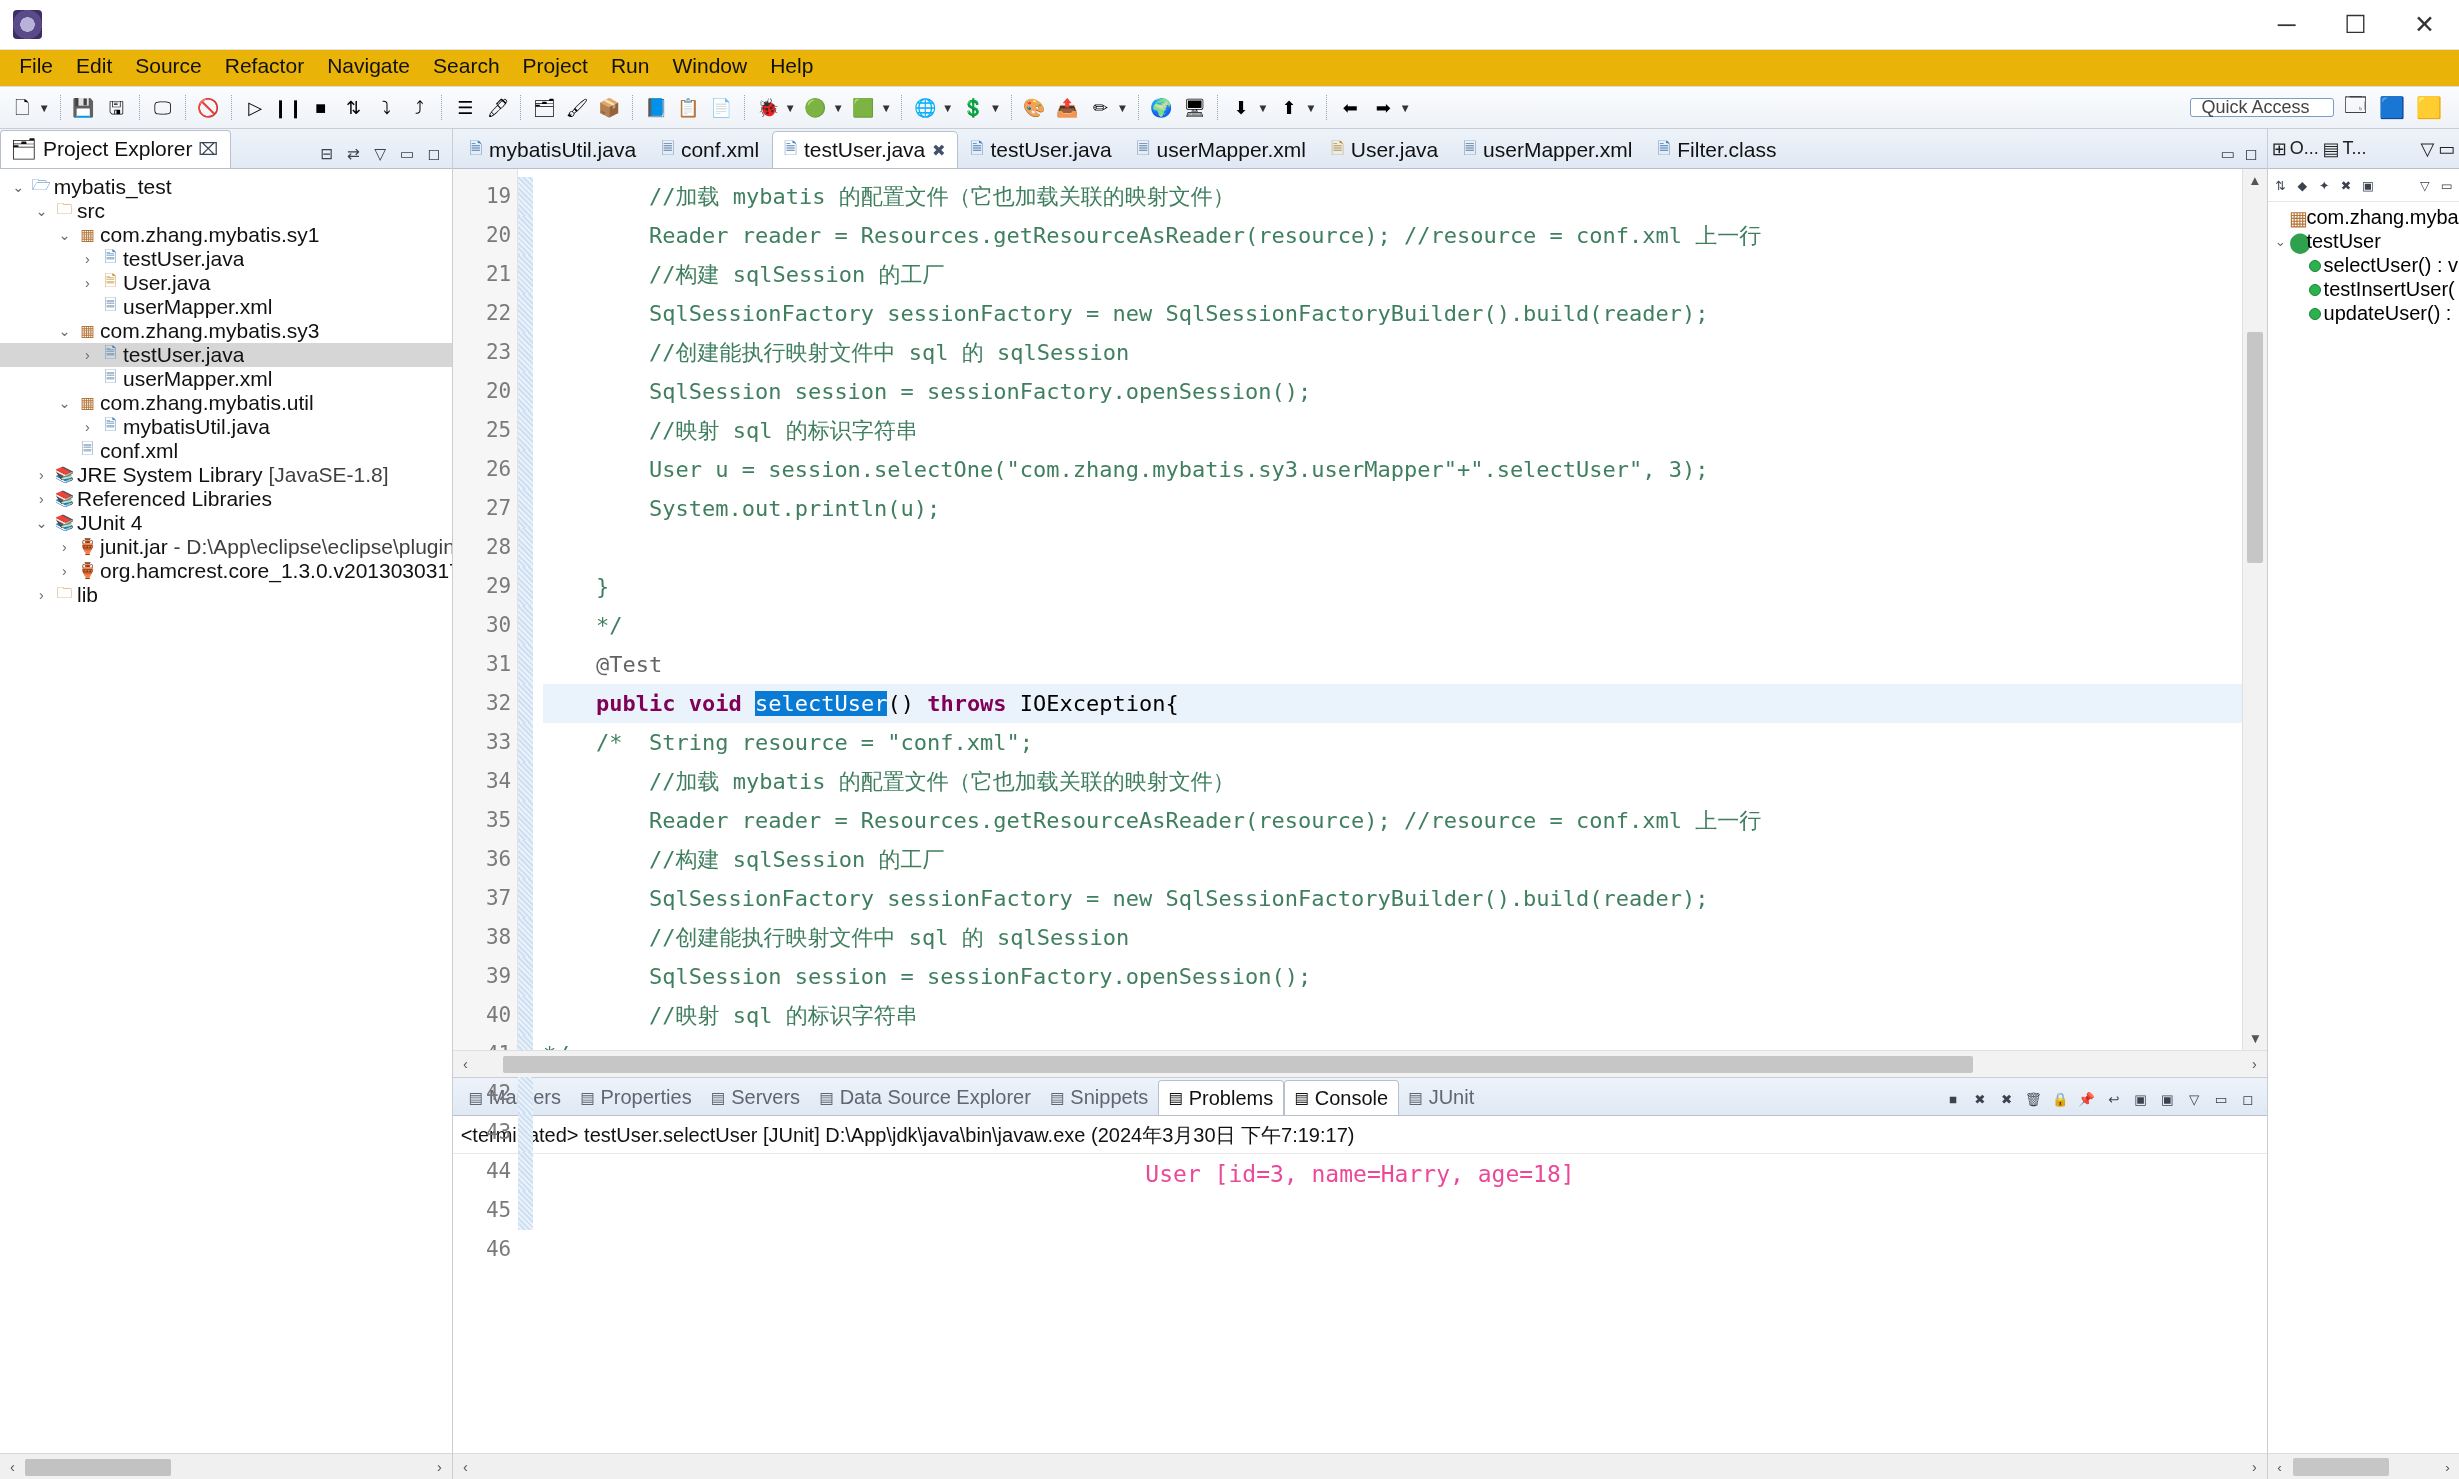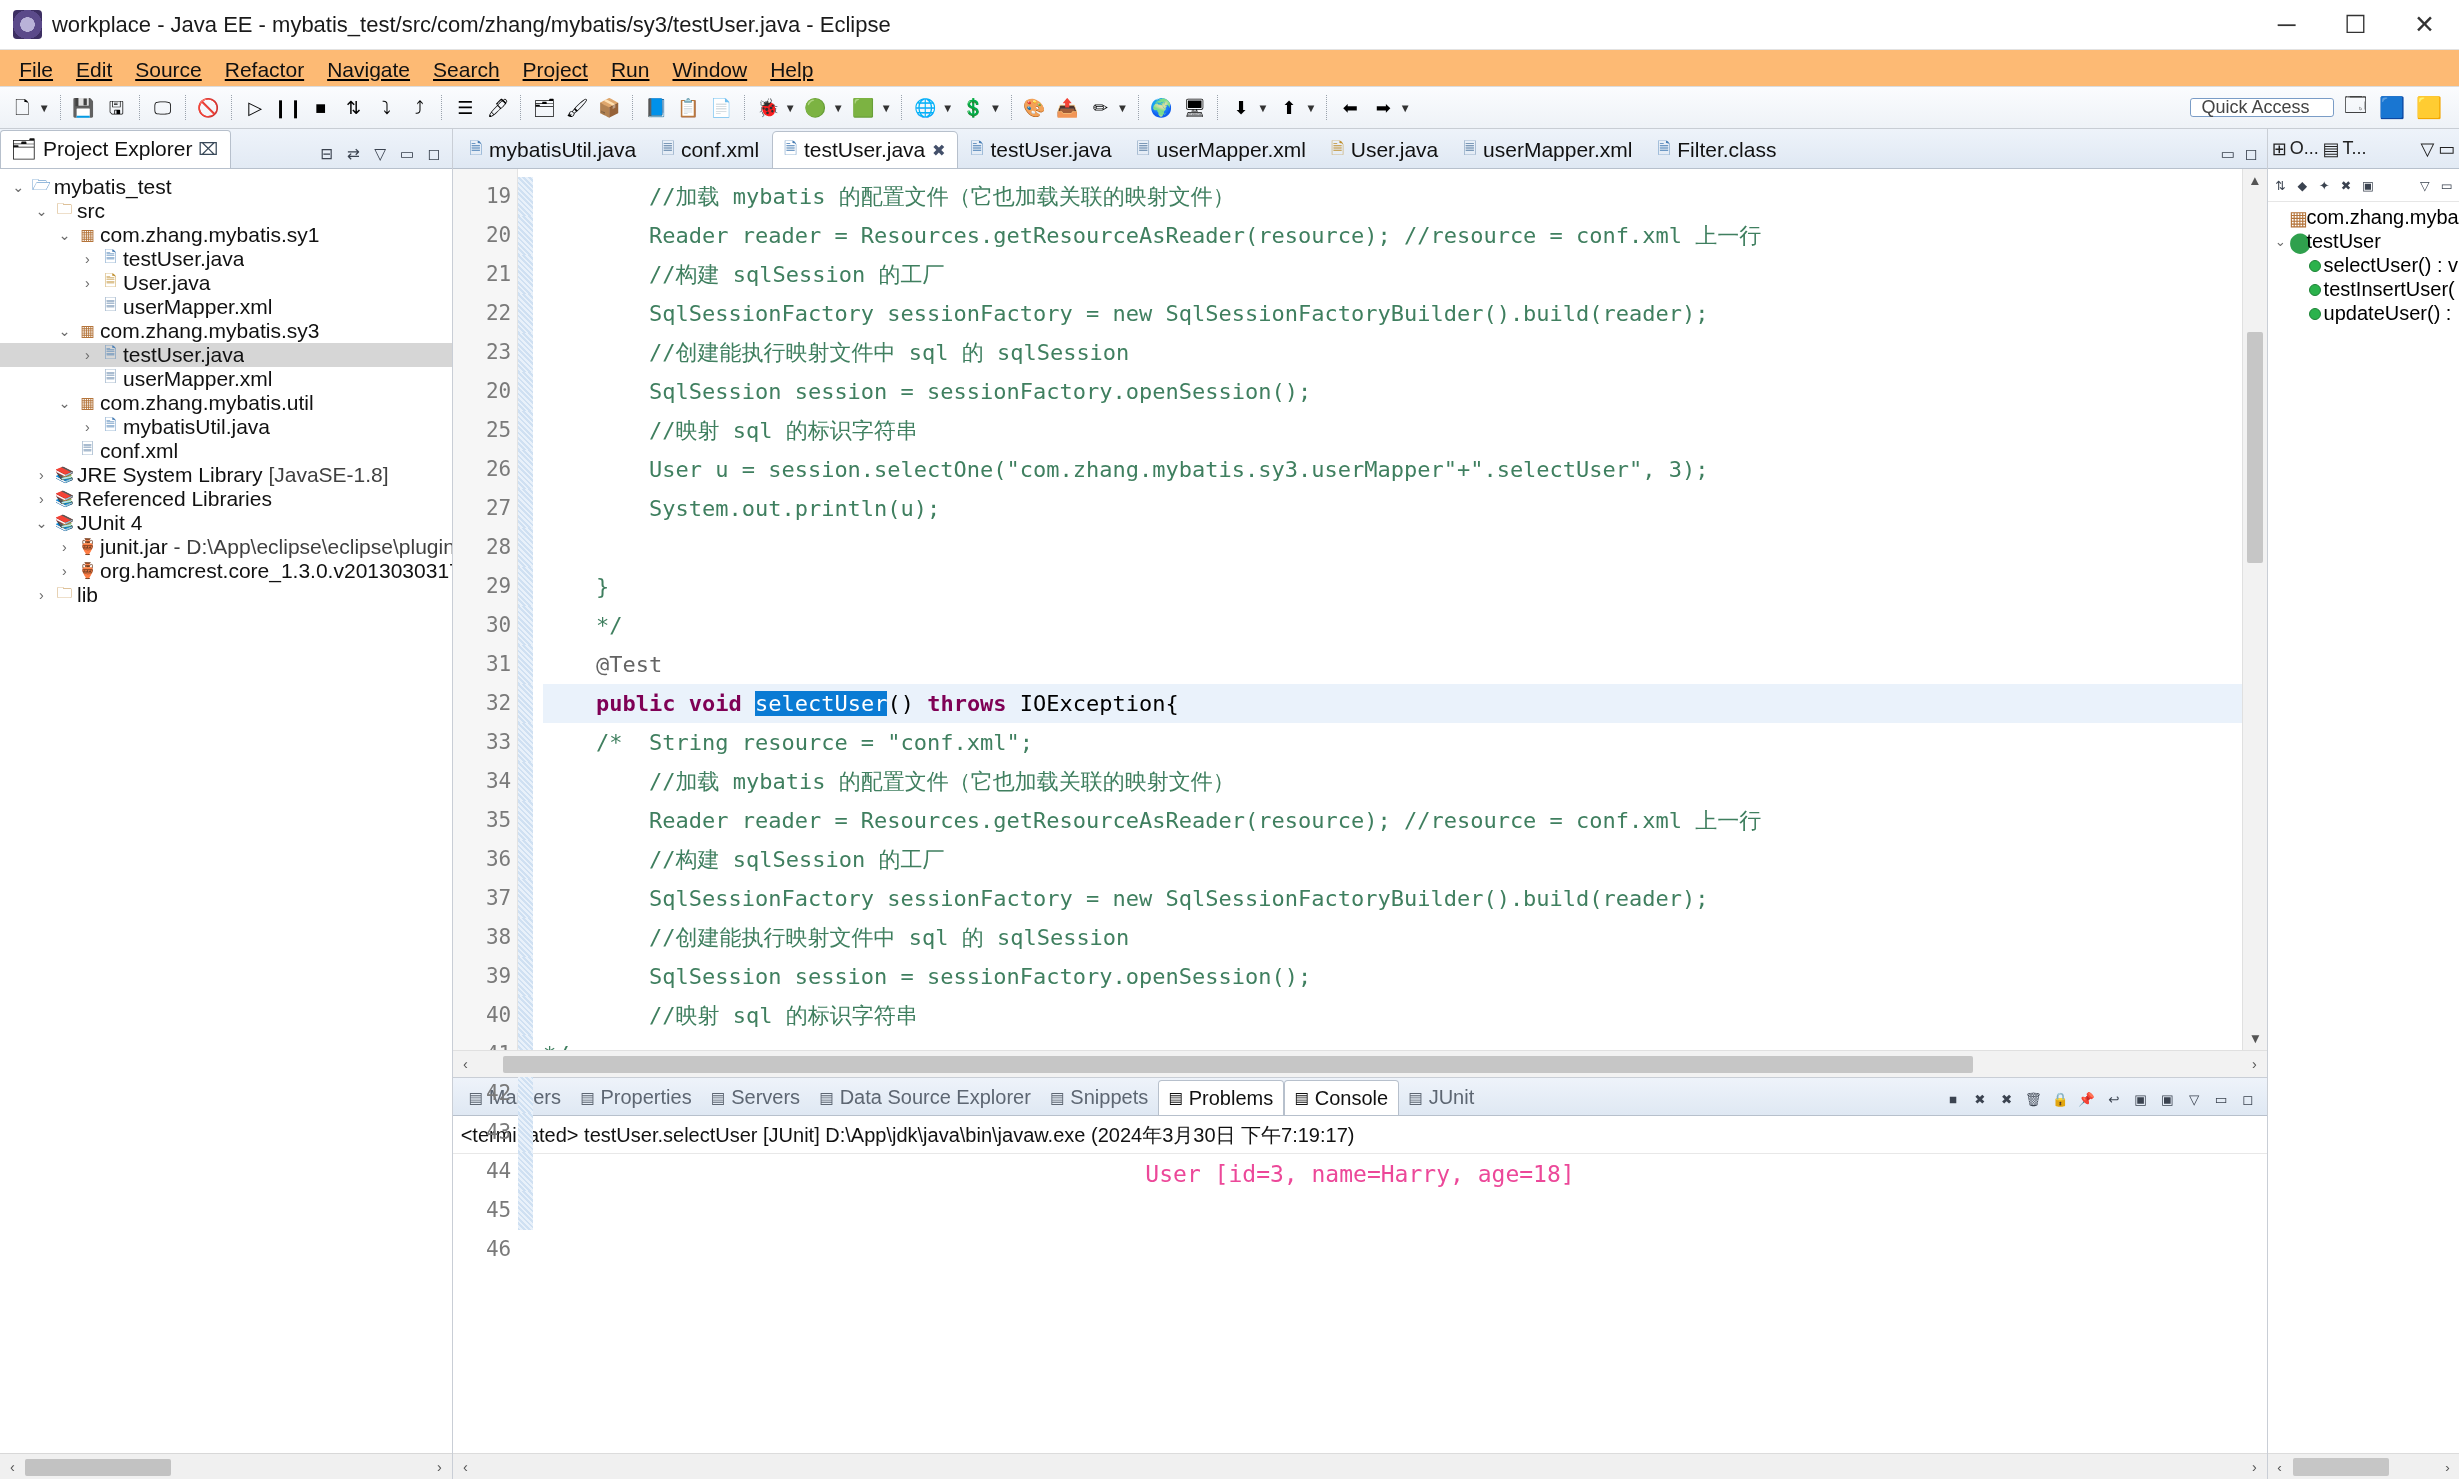--- a/index.html
+++ b/index.html
@@ -25,22 +25,22 @@
   }
   #title-text { font-size: 22px; color: #1a1a1a; white-space: nowrap; }
   #win-buttons { margin-left: auto; display: flex; height: 50px; }
   #win-buttons .wb {
     width: 69px; height: 50px; display: flex; align-items: center; justify-content: center;
     font-size: 25px; color: #333;
   }
 
   
   #menubar {
-    height: 37px; background: #fdba74; display: flex; align-items: flex-end;
-    padding-left: 7.7px; border-bottom: 1px solid #dcdcdc; text-decoration: underline;
+    height: 37px; background: #eab308; display: flex; align-items: flex-start;
+    padding-left: 7.7px; border-bottom: 1px solid #dcdcdc;
   }
   #menubar .menu-item {
     padding: 3.8px 11.5px; font-size: 21px; color: #111; white-space: nowrap;
   }
 
   
   #toolbar {
     height: 42px; background: linear-gradient(#fbfcfe, #eef2f7);
     border-bottom: 1px solid #c8cdd4;
     display: flex; align-items: center; padding: 0 5.8px;
@@ -208,21 +208,20 @@
   .dot { display: inline-block; width: 12.5px; height: 12.5px; border-radius: 50%; background: #2bb24c; border: 1px solid #1d8236; }
   #right-hscroll { height: 27px; background: #f0f0f0; border-top: 1px solid #dcdcdc; display: flex; align-items: center; }
   #right-hscroll .arrow { width: 23px; text-align: center; font-size: 13.4px; color: #555; }
   #right-hscroll .thumb { height: 17.3px; width: 96px; background: #c6c6c6; margin-left: 1.9px; border-radius: 1.9px; }
 </style>
 </head>
 <body>
 
 <div id="titlebar">
   <div class="app-icon"></div>
-  <div id="title-text">workplace - Java EE - mybatis_test/src/com/zhang/mybatis/sy3/testUser.java - Eclipse</div>
   <div id="win-buttons">
     <div class="wb">─</div>
     <div class="wb">☐</div>
     <div class="wb close">✕</div>
   </div>
 </div>
 
 <div id="menubar">
   <div class="menu-item">File</div>
   <div class="menu-item">Edit</div>

